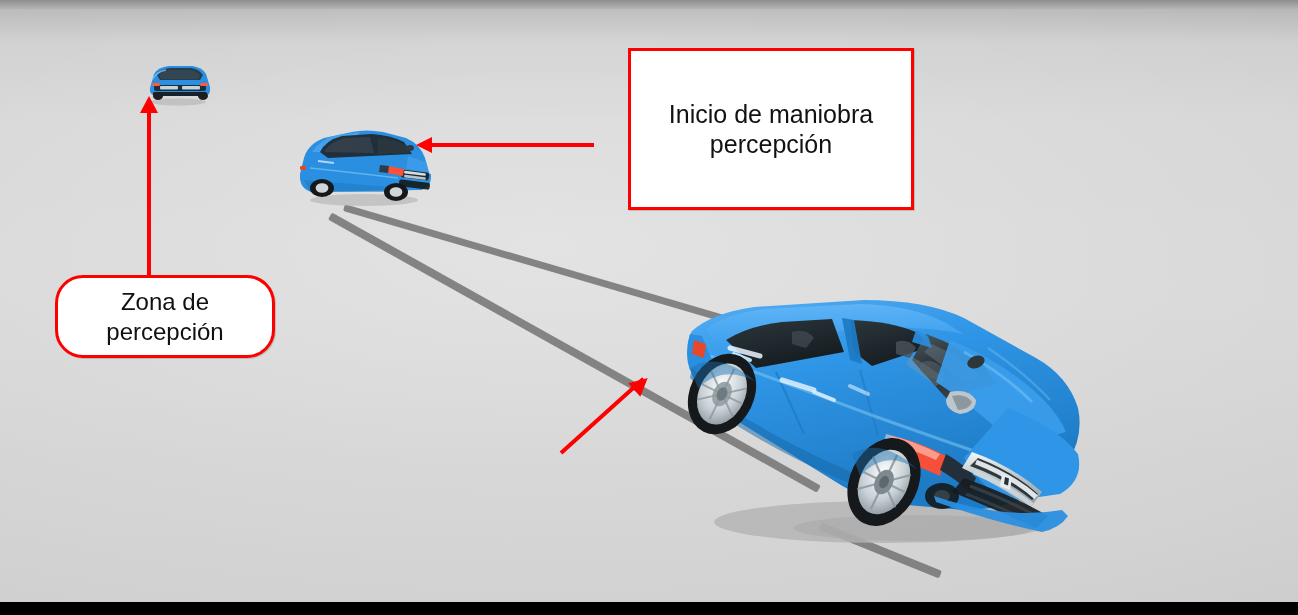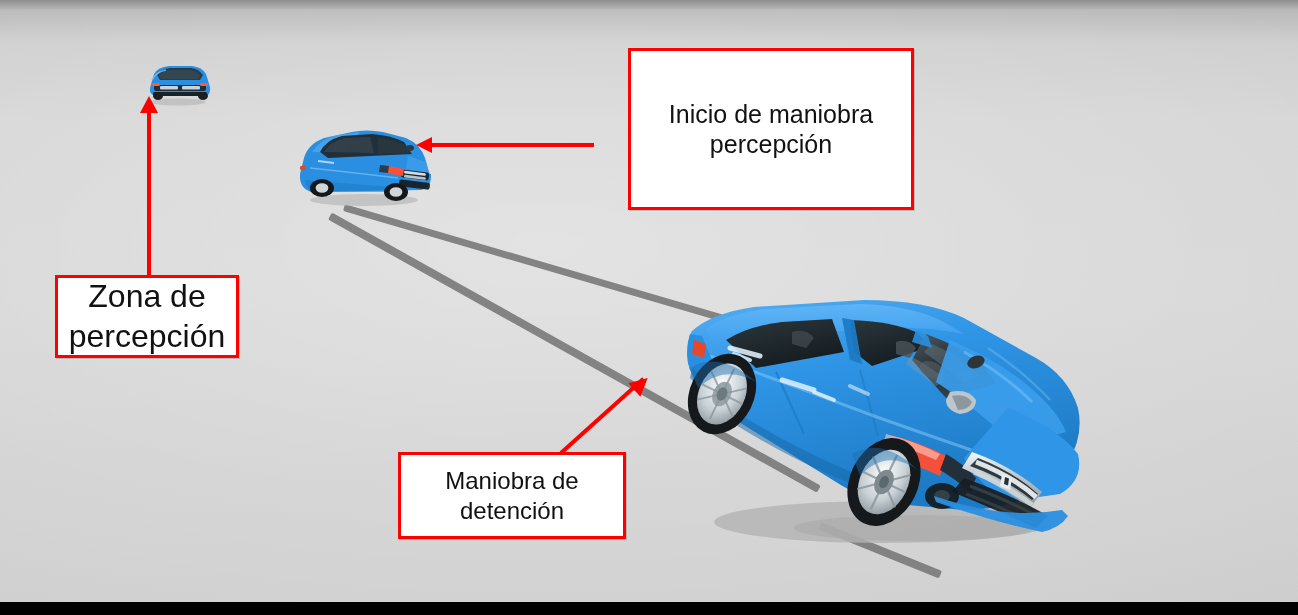--- a/index.html
+++ b/index.html
@@ -90,22 +90,23 @@
   .callout .ln.bold { font-weight: bold; }
 
   #callout-maniobra-inicio {
     left: 592px; top: 48px;
     width: 286px; height: 162px;
     font-size: 25px;
     margin-left: 36px;
   }
   #callout-zona-percepcion {
     left: 55px; top: 275px;
-    width: 184px; height: 83px;
-    font-size: 32px;
+    width: 220px; height: 83px;
+    font-size: 24px;
+    border-radius: 28px;
   }
   #callout-maniobra-detencion {
     left: 398px; top: 452px;
     width: 228px; height: 87px;
     font-size: 24px;
   }
 
   
   .arrow-line {
     position: absolute;
@@ -387,19 +388,15 @@
   <div class="callout" id="callout-maniobra-inicio">
     <span class="ln">Inicio de maniobra</span>
     <span class="ln">percepción</span>
   </div>
 
   <div class="callout" id="callout-zona-percepcion">
     <span class="ln">Zona de</span>
     <span class="ln">percepción</span>
   </div>
 
-  <div class="callout" id="callout-maniobra-detencion">
-    <span class="ln">Maniobra de</span>
-    <span class="ln">detención</span>
-  </div>
 
   <div class="bottom-bar"></div>
 </div>
 
 </body></html>

